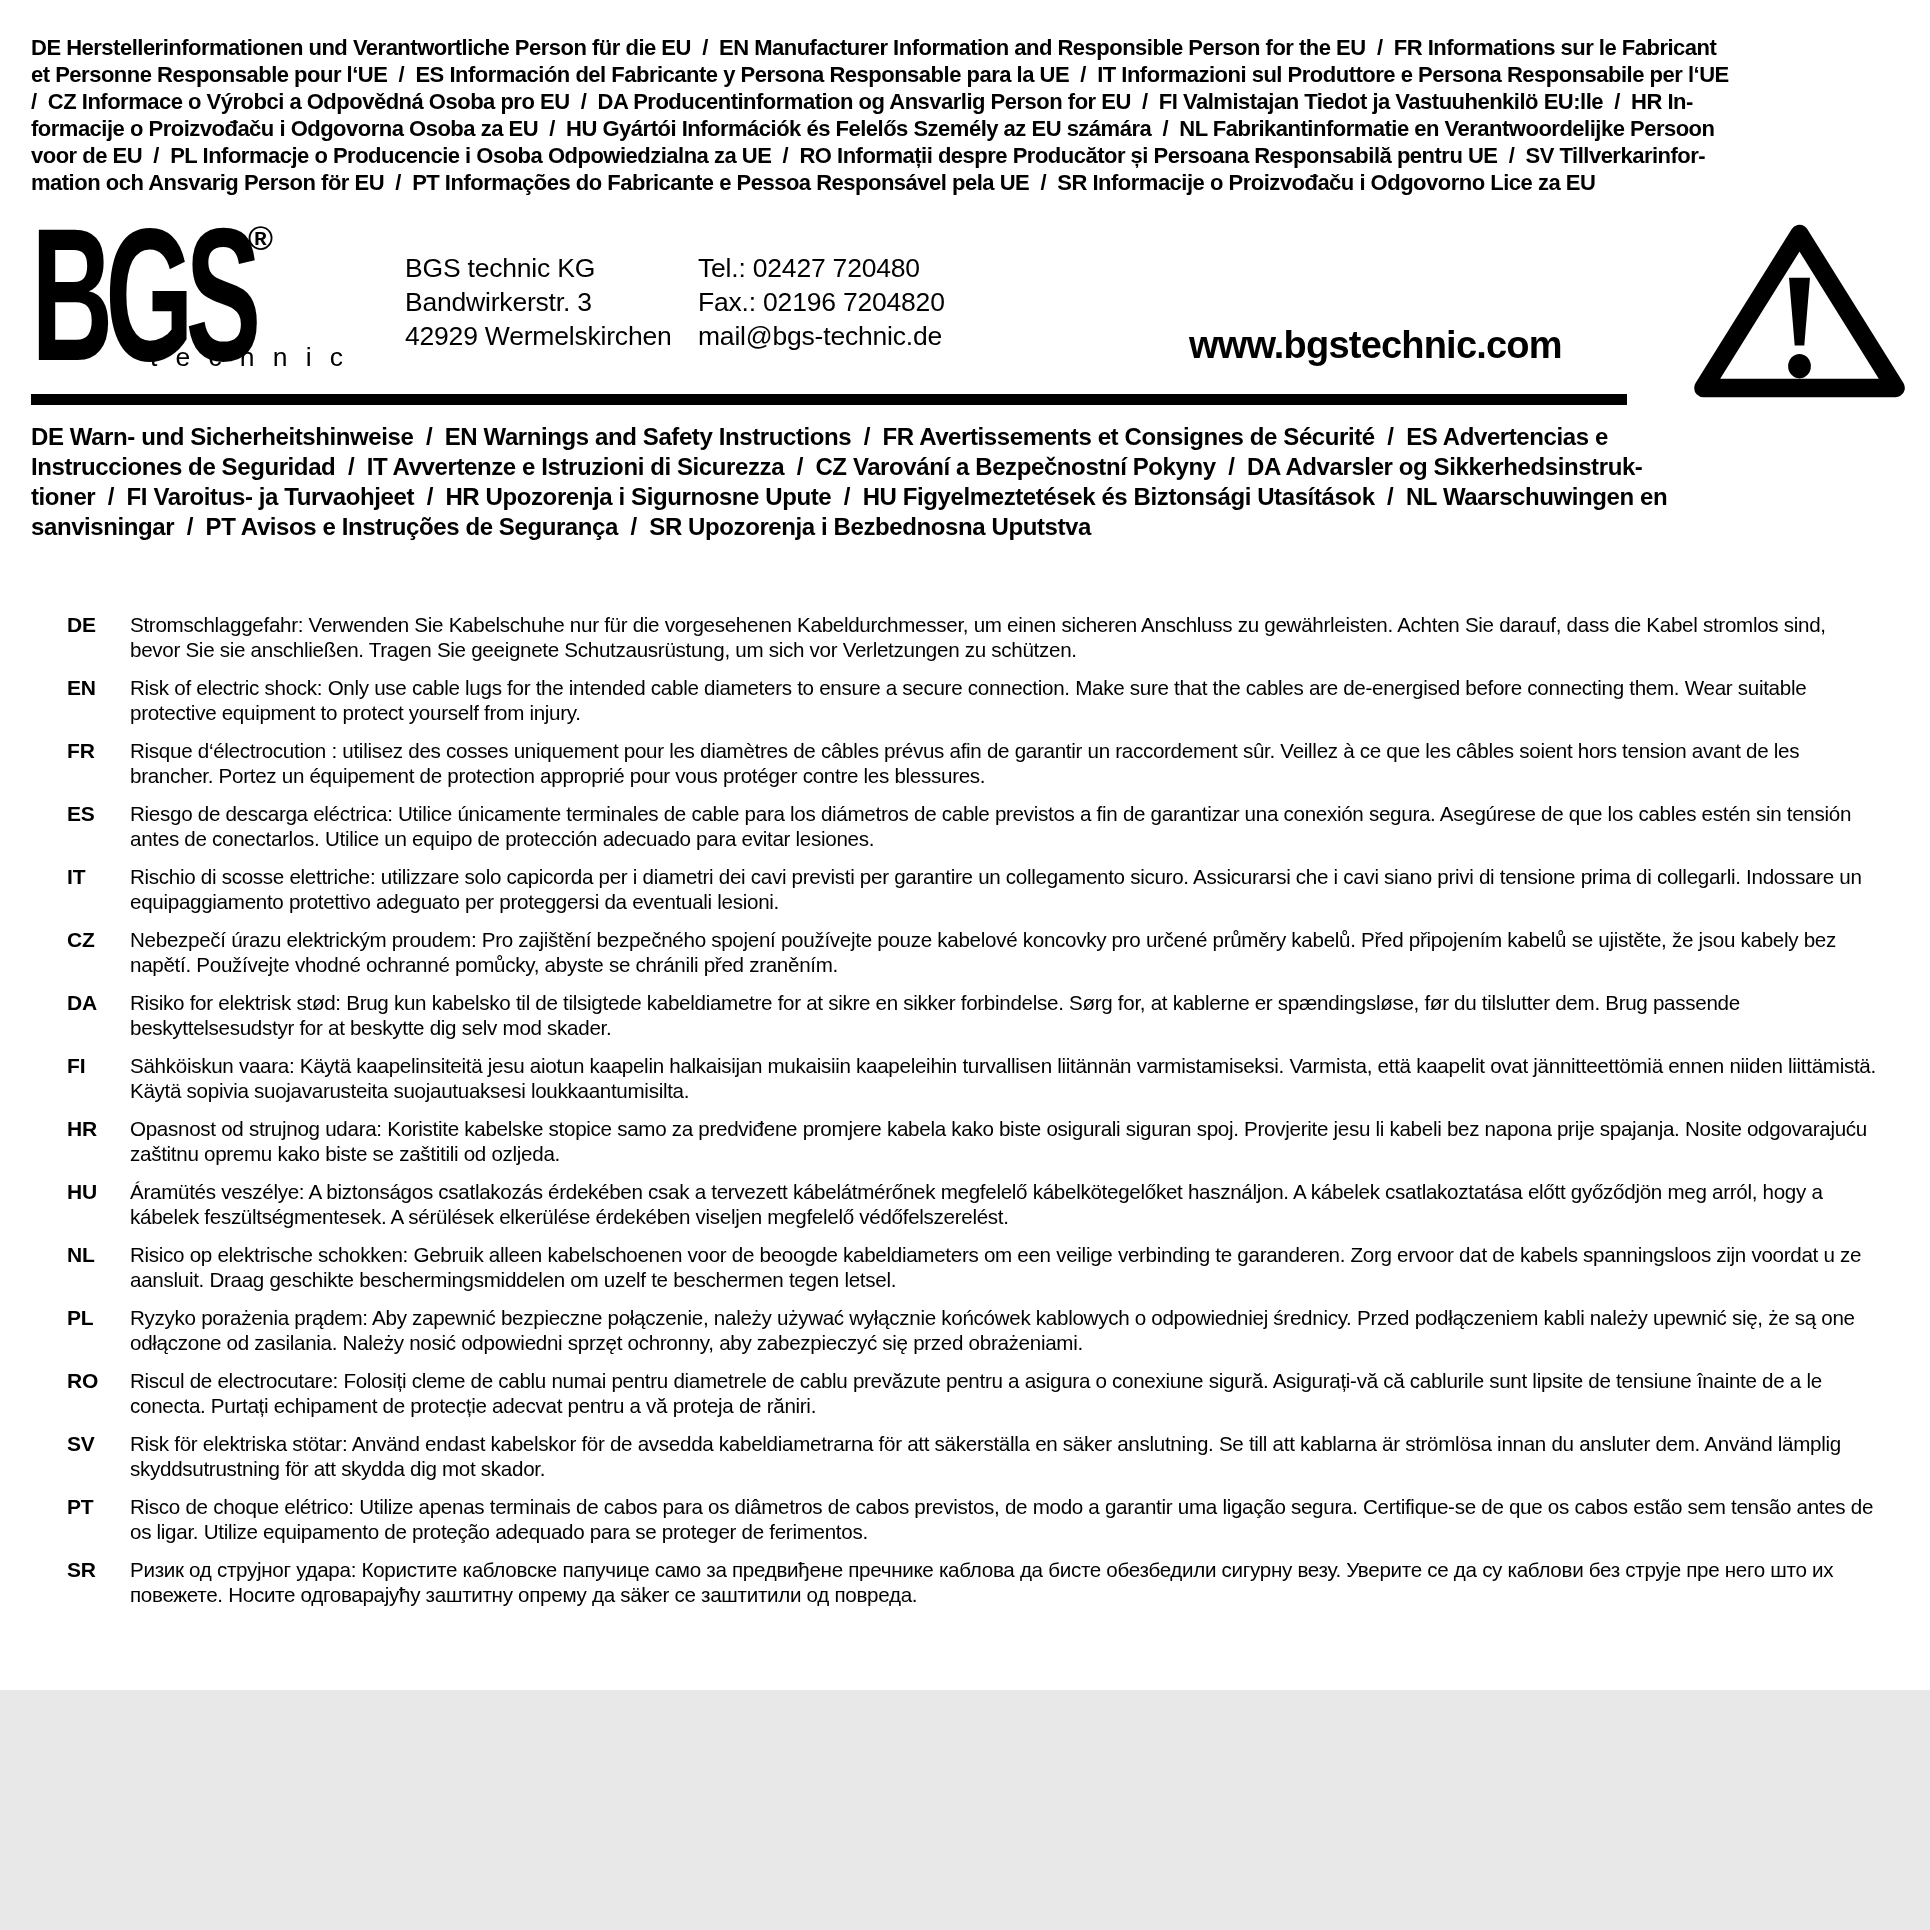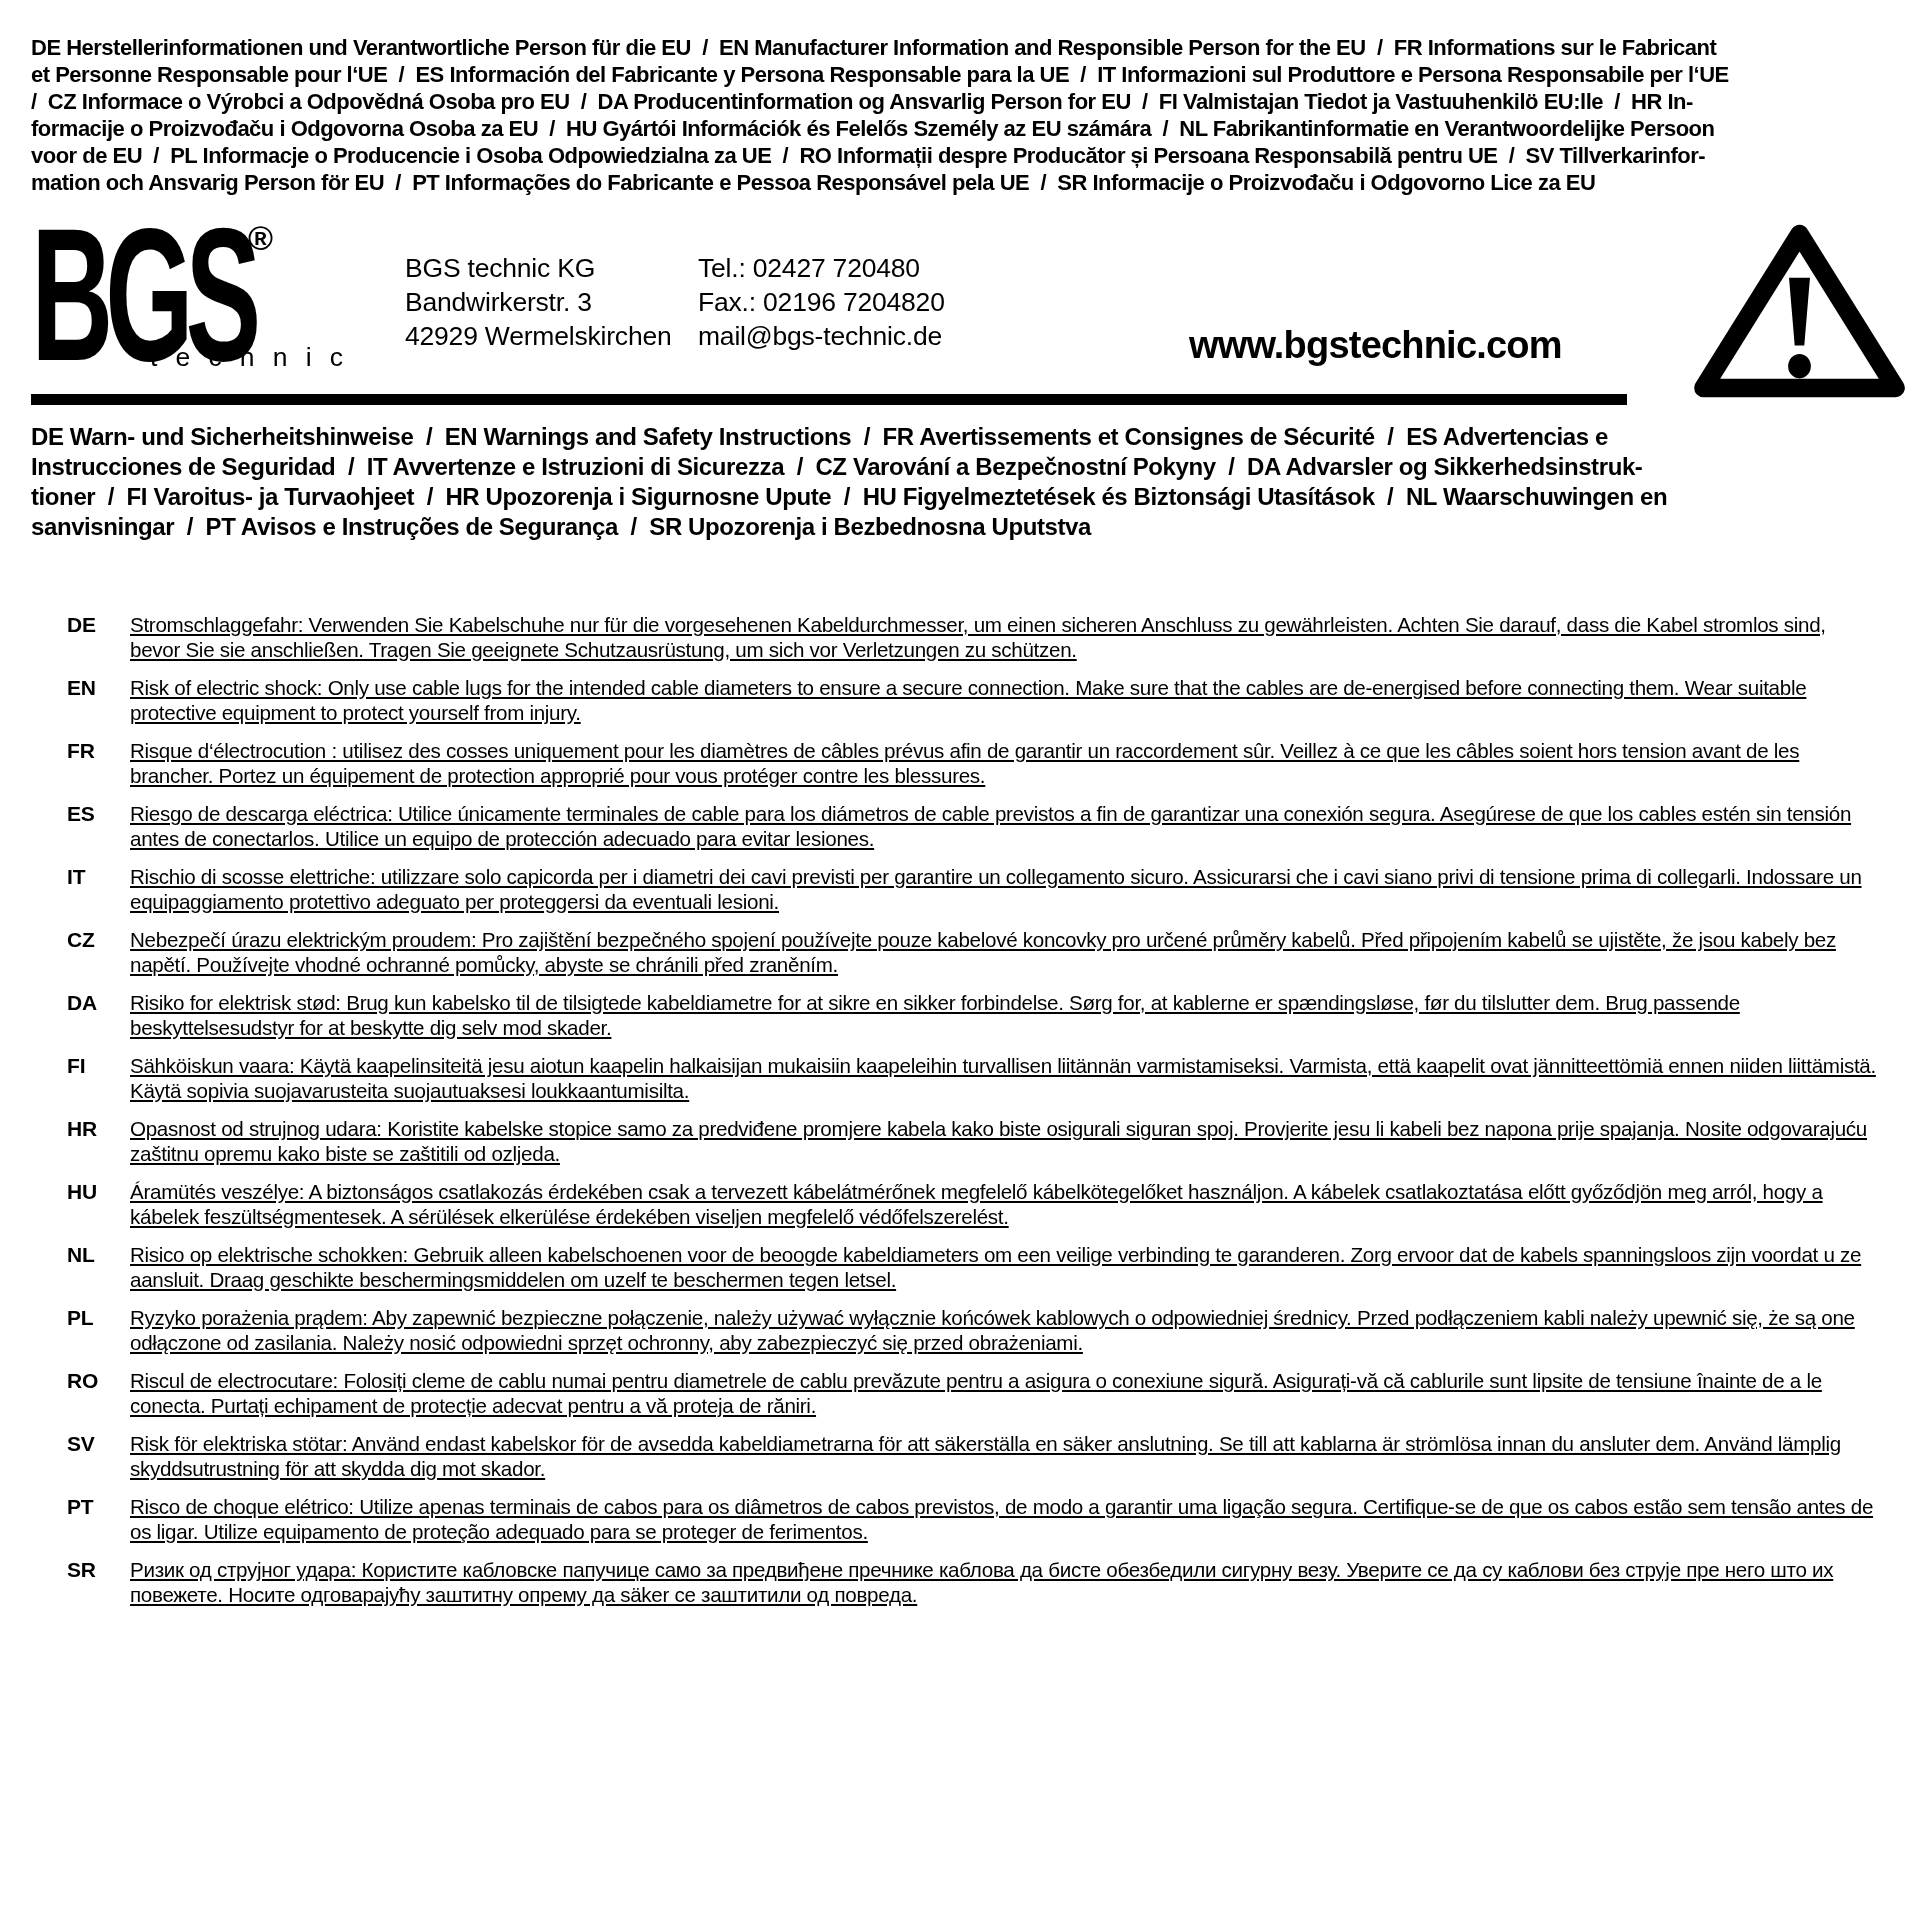--- a/index.html
+++ b/index.html
@@ -1,18 +1,18 @@
 <!DOCTYPE html>
 <html style="font-size:12.5px"><head>
 <meta charset="utf-8">
 <style>
   html,body{margin:0;padding:0;background:#e8e8e8;}
   .page{
     position:relative;
-    width:1930px;height:1930px;
+    width:1930px;height:1690px;
     background:#ffffff;
     color:#000;
     font-family:"Liberation Sans","DejaVu Sans",sans-serif;
     overflow:hidden;
     margin:0 auto;
   }
   
   .header-top{position:absolute;left:31px;top:34px;right:28px;}
   .header-top .hline{
     font-weight:bold;font-size:22px;line-height:27px;
@@ -45,21 +45,21 @@
   
   .warnings-list{position:absolute;left:67px;top:613px;right:49px;}
   .warning-item{
     display:grid;grid-template-columns:63px 1fr;
     margin-bottom:14px;
   }
   .lang-code{
     font-weight:bold;font-size:21px;line-height:24.5px;letter-spacing:-0.2px;
   }
   .warning-text{
-    font-size:20.6px;line-height:24.5px;letter-spacing:-0.3px;text-decoration:underline;
+    font-size:20.6px;line-height:24.5px;letter-spacing:-0.3px;
   }
 </style>
 </head>
 <body>
 
 <div class="page">
 
   <div class="header-top">
 
   <div class="hline">DE Herstellerinformationen und Verantwortliche Person für die EU  /  EN Manufacturer Information and Responsible Person for the EU  /  FR Informations sur le Fabricant</div>

